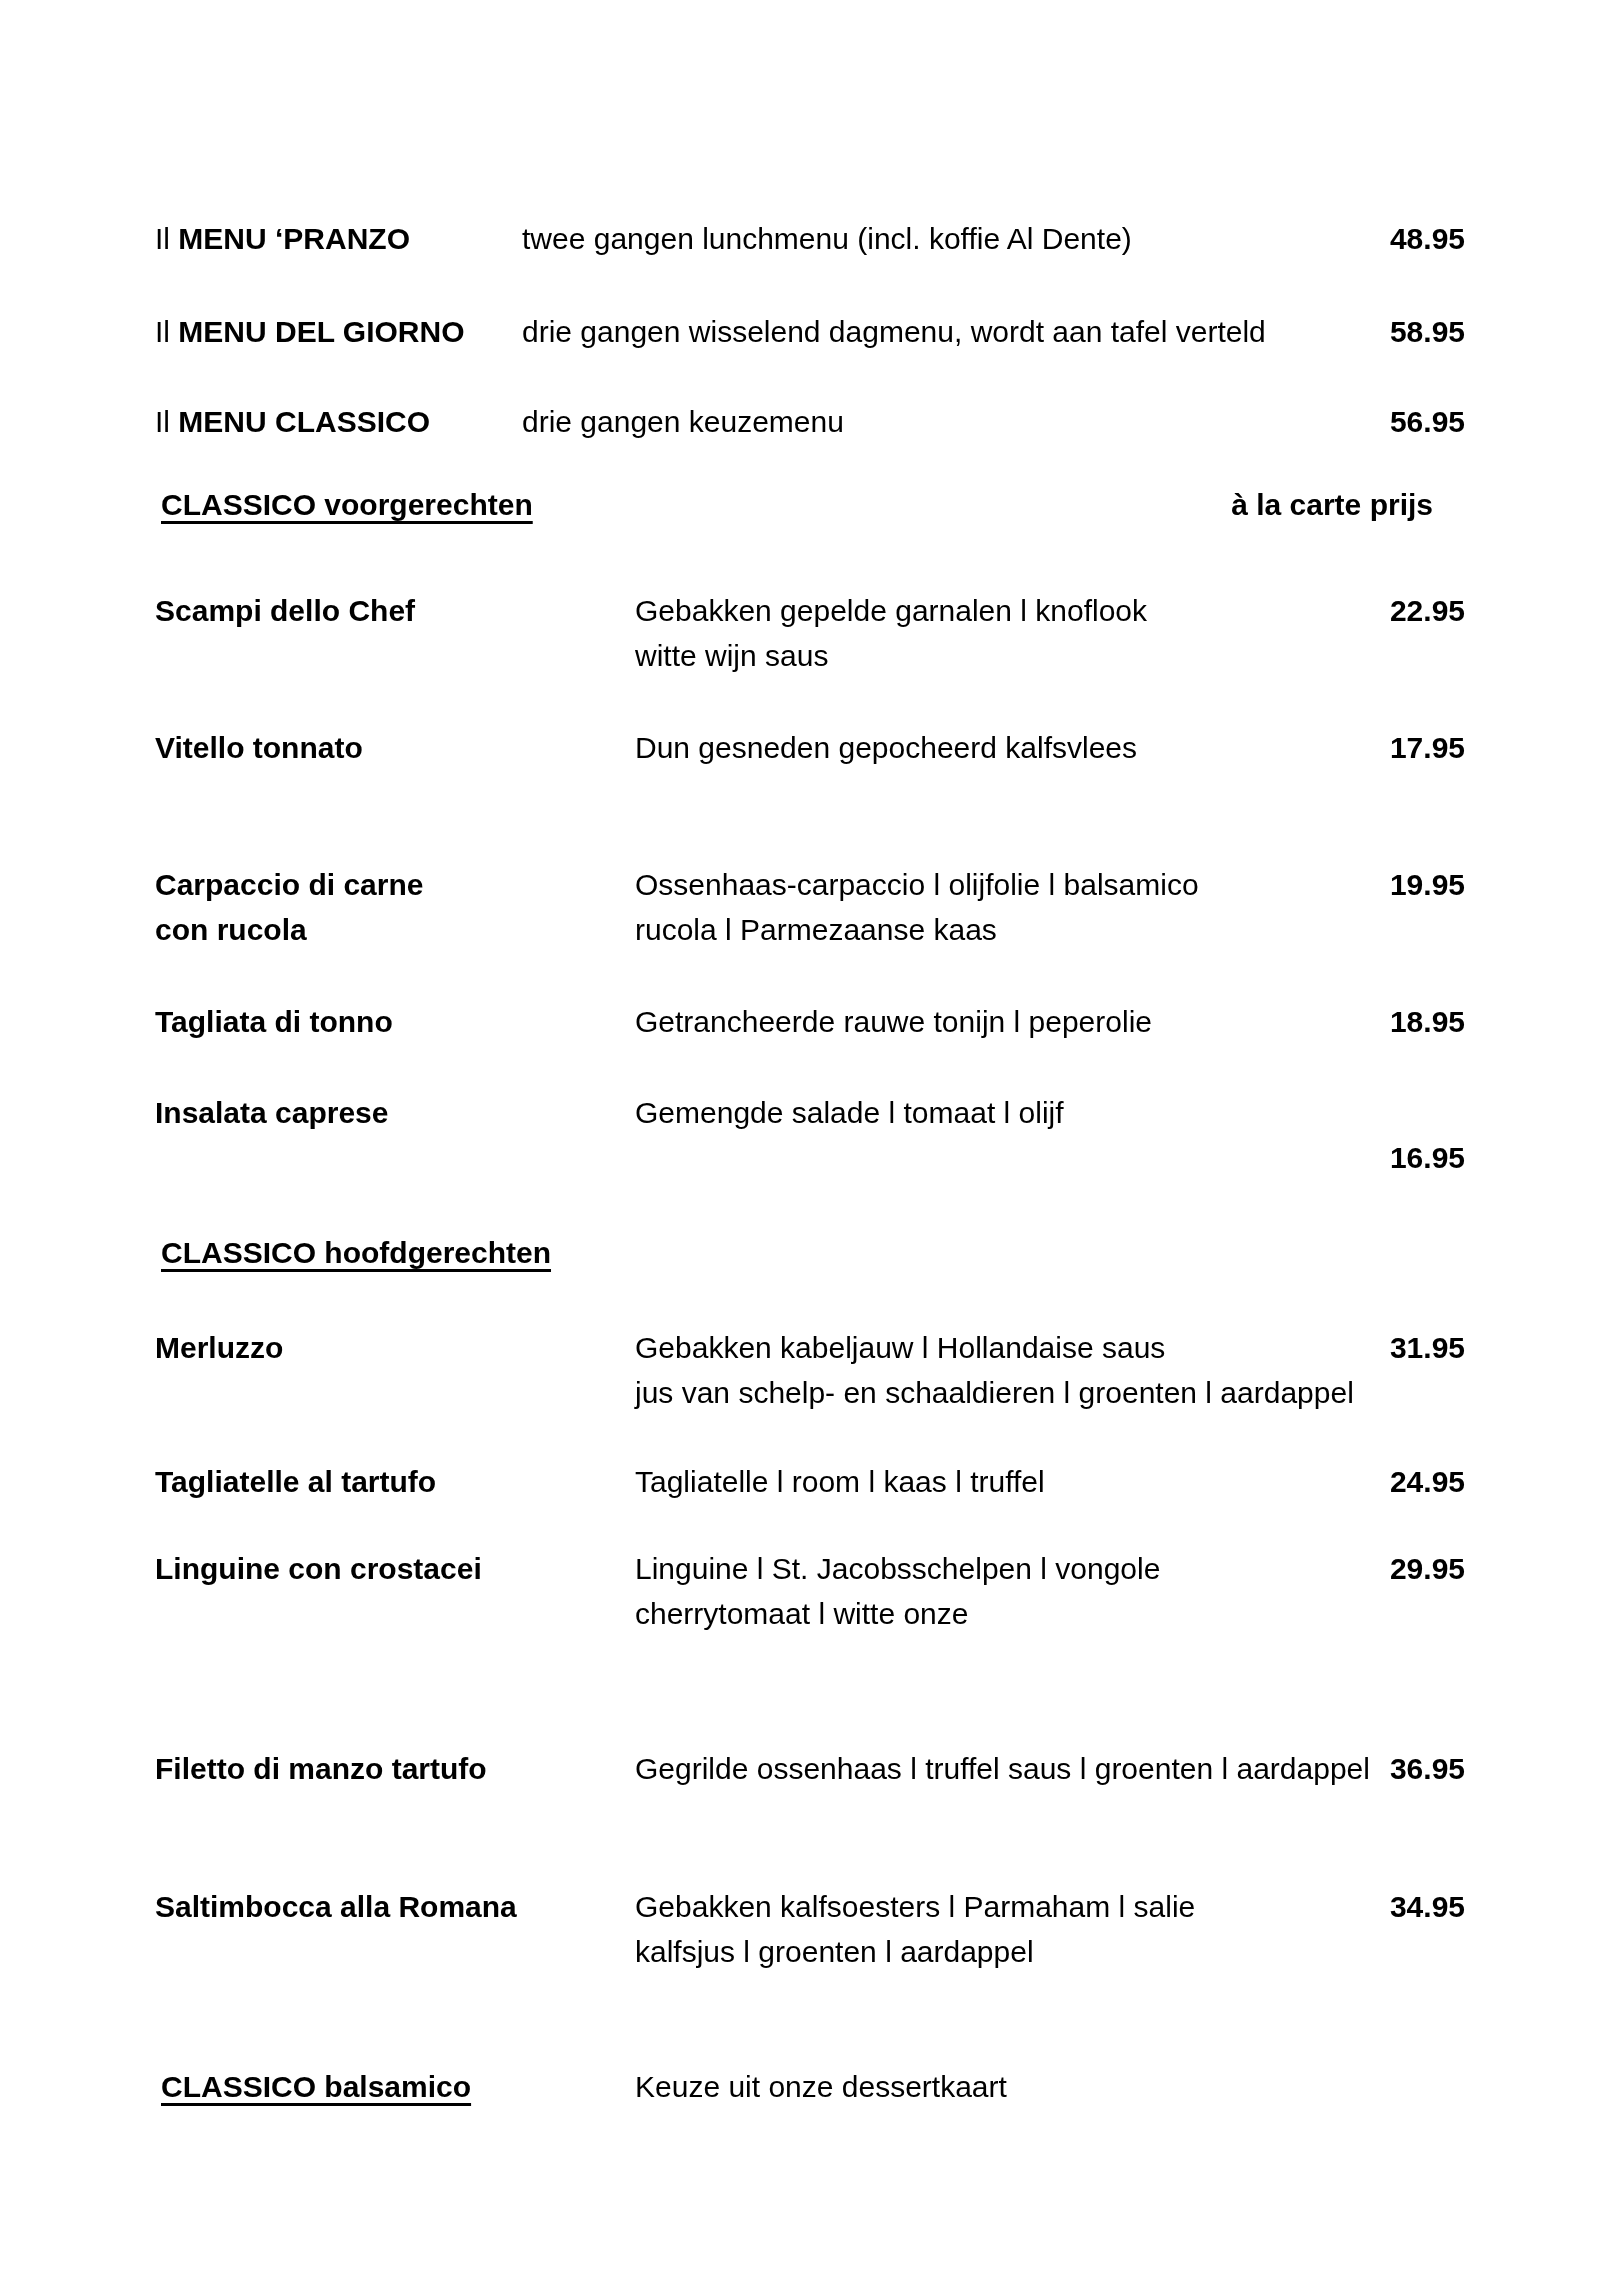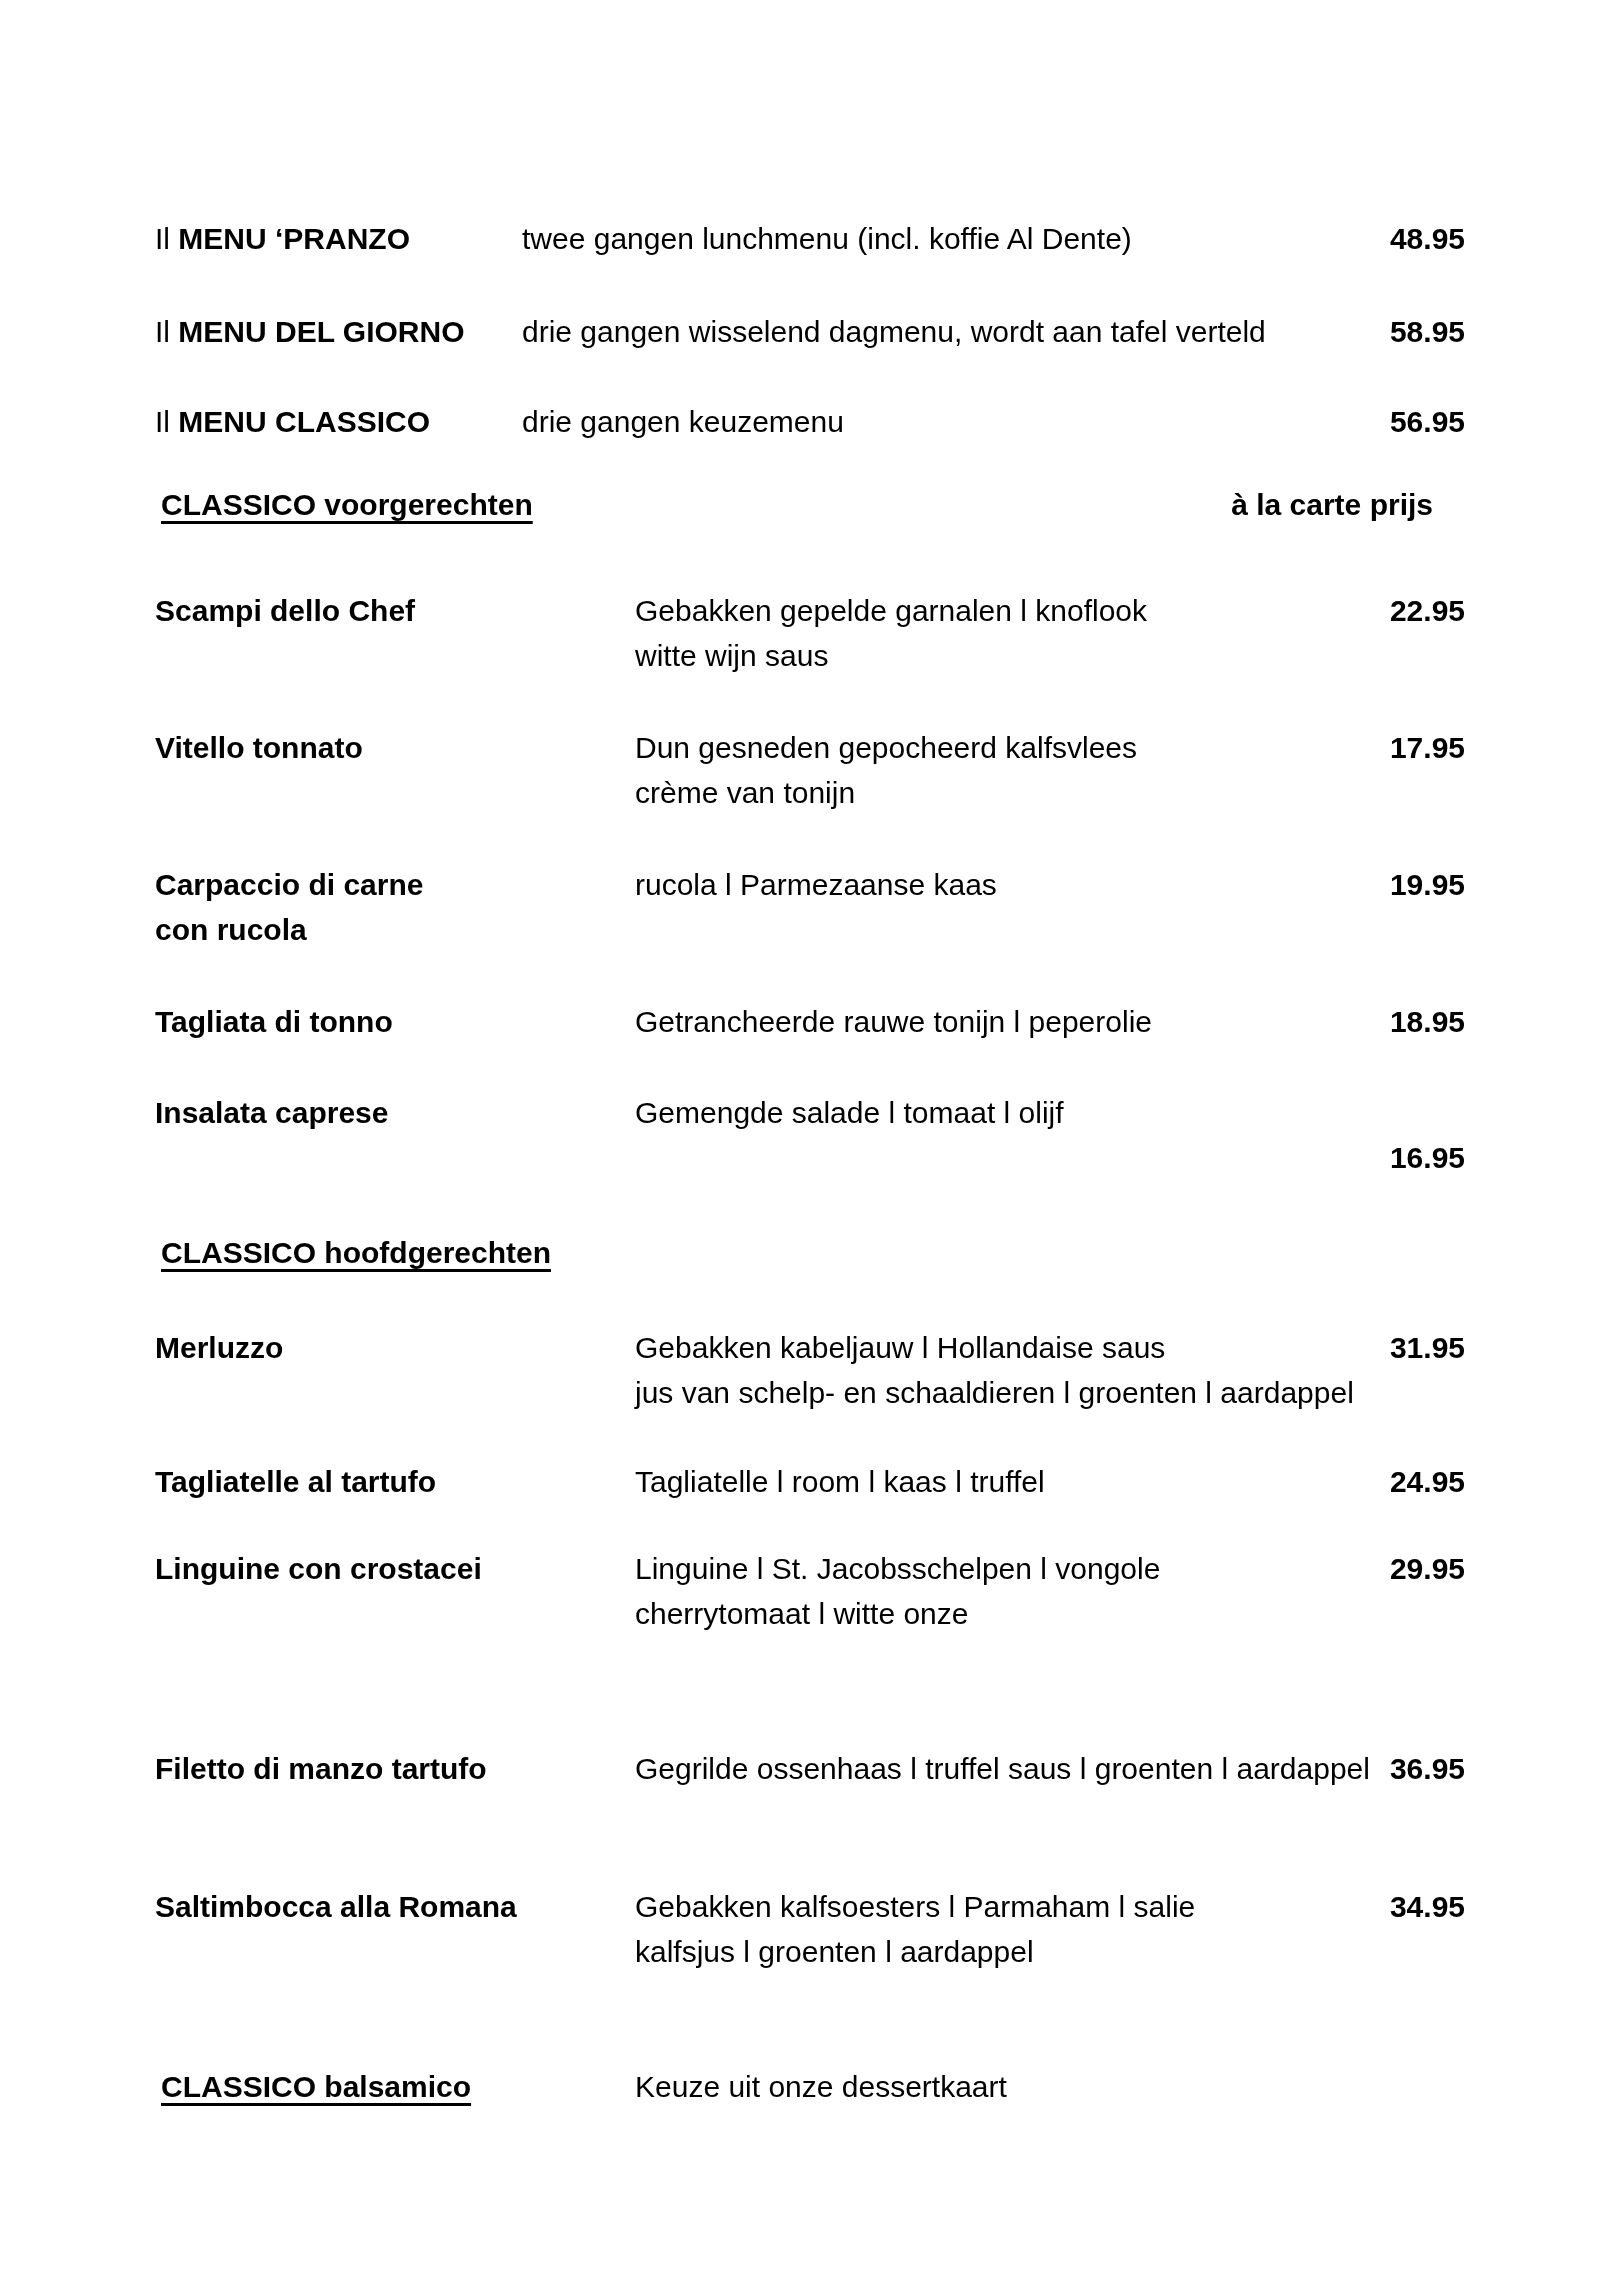--- a/index.html
+++ b/index.html
@@ -110,31 +110,31 @@
   </div>
   <div class="price">22.95</div>
 </div>
 
 <div class="row" style="top:725px">
   <div class="name">
       <div>Vitello tonnato</div>
     </div>
   <div class="dish-desc">
     <div>Dun gesneden gepocheerd kalfsvlees</div>
-    <div>crème van tonijn</div>
   </div>
   <div class="price">17.95</div>
 </div>
 
 <div class="row" style="top:862px">
   <div class="name">
     <div>Carpaccio di carne</div>
     <div>con rucola</div>
   </div>
   <div class="dish-desc">
+    <div>Ossenhaas-carpaccio l olijfolie l balsamico</div>
     <div>rucola l Parmezaanse kaas</div>
   </div>
   <div class="price">19.95</div>
 </div>
 
 <div class="row" style="top:999px">
   <div class="name">
       <div>Tagliata di tonno</div>
     </div>
   <div class="dish-desc">

